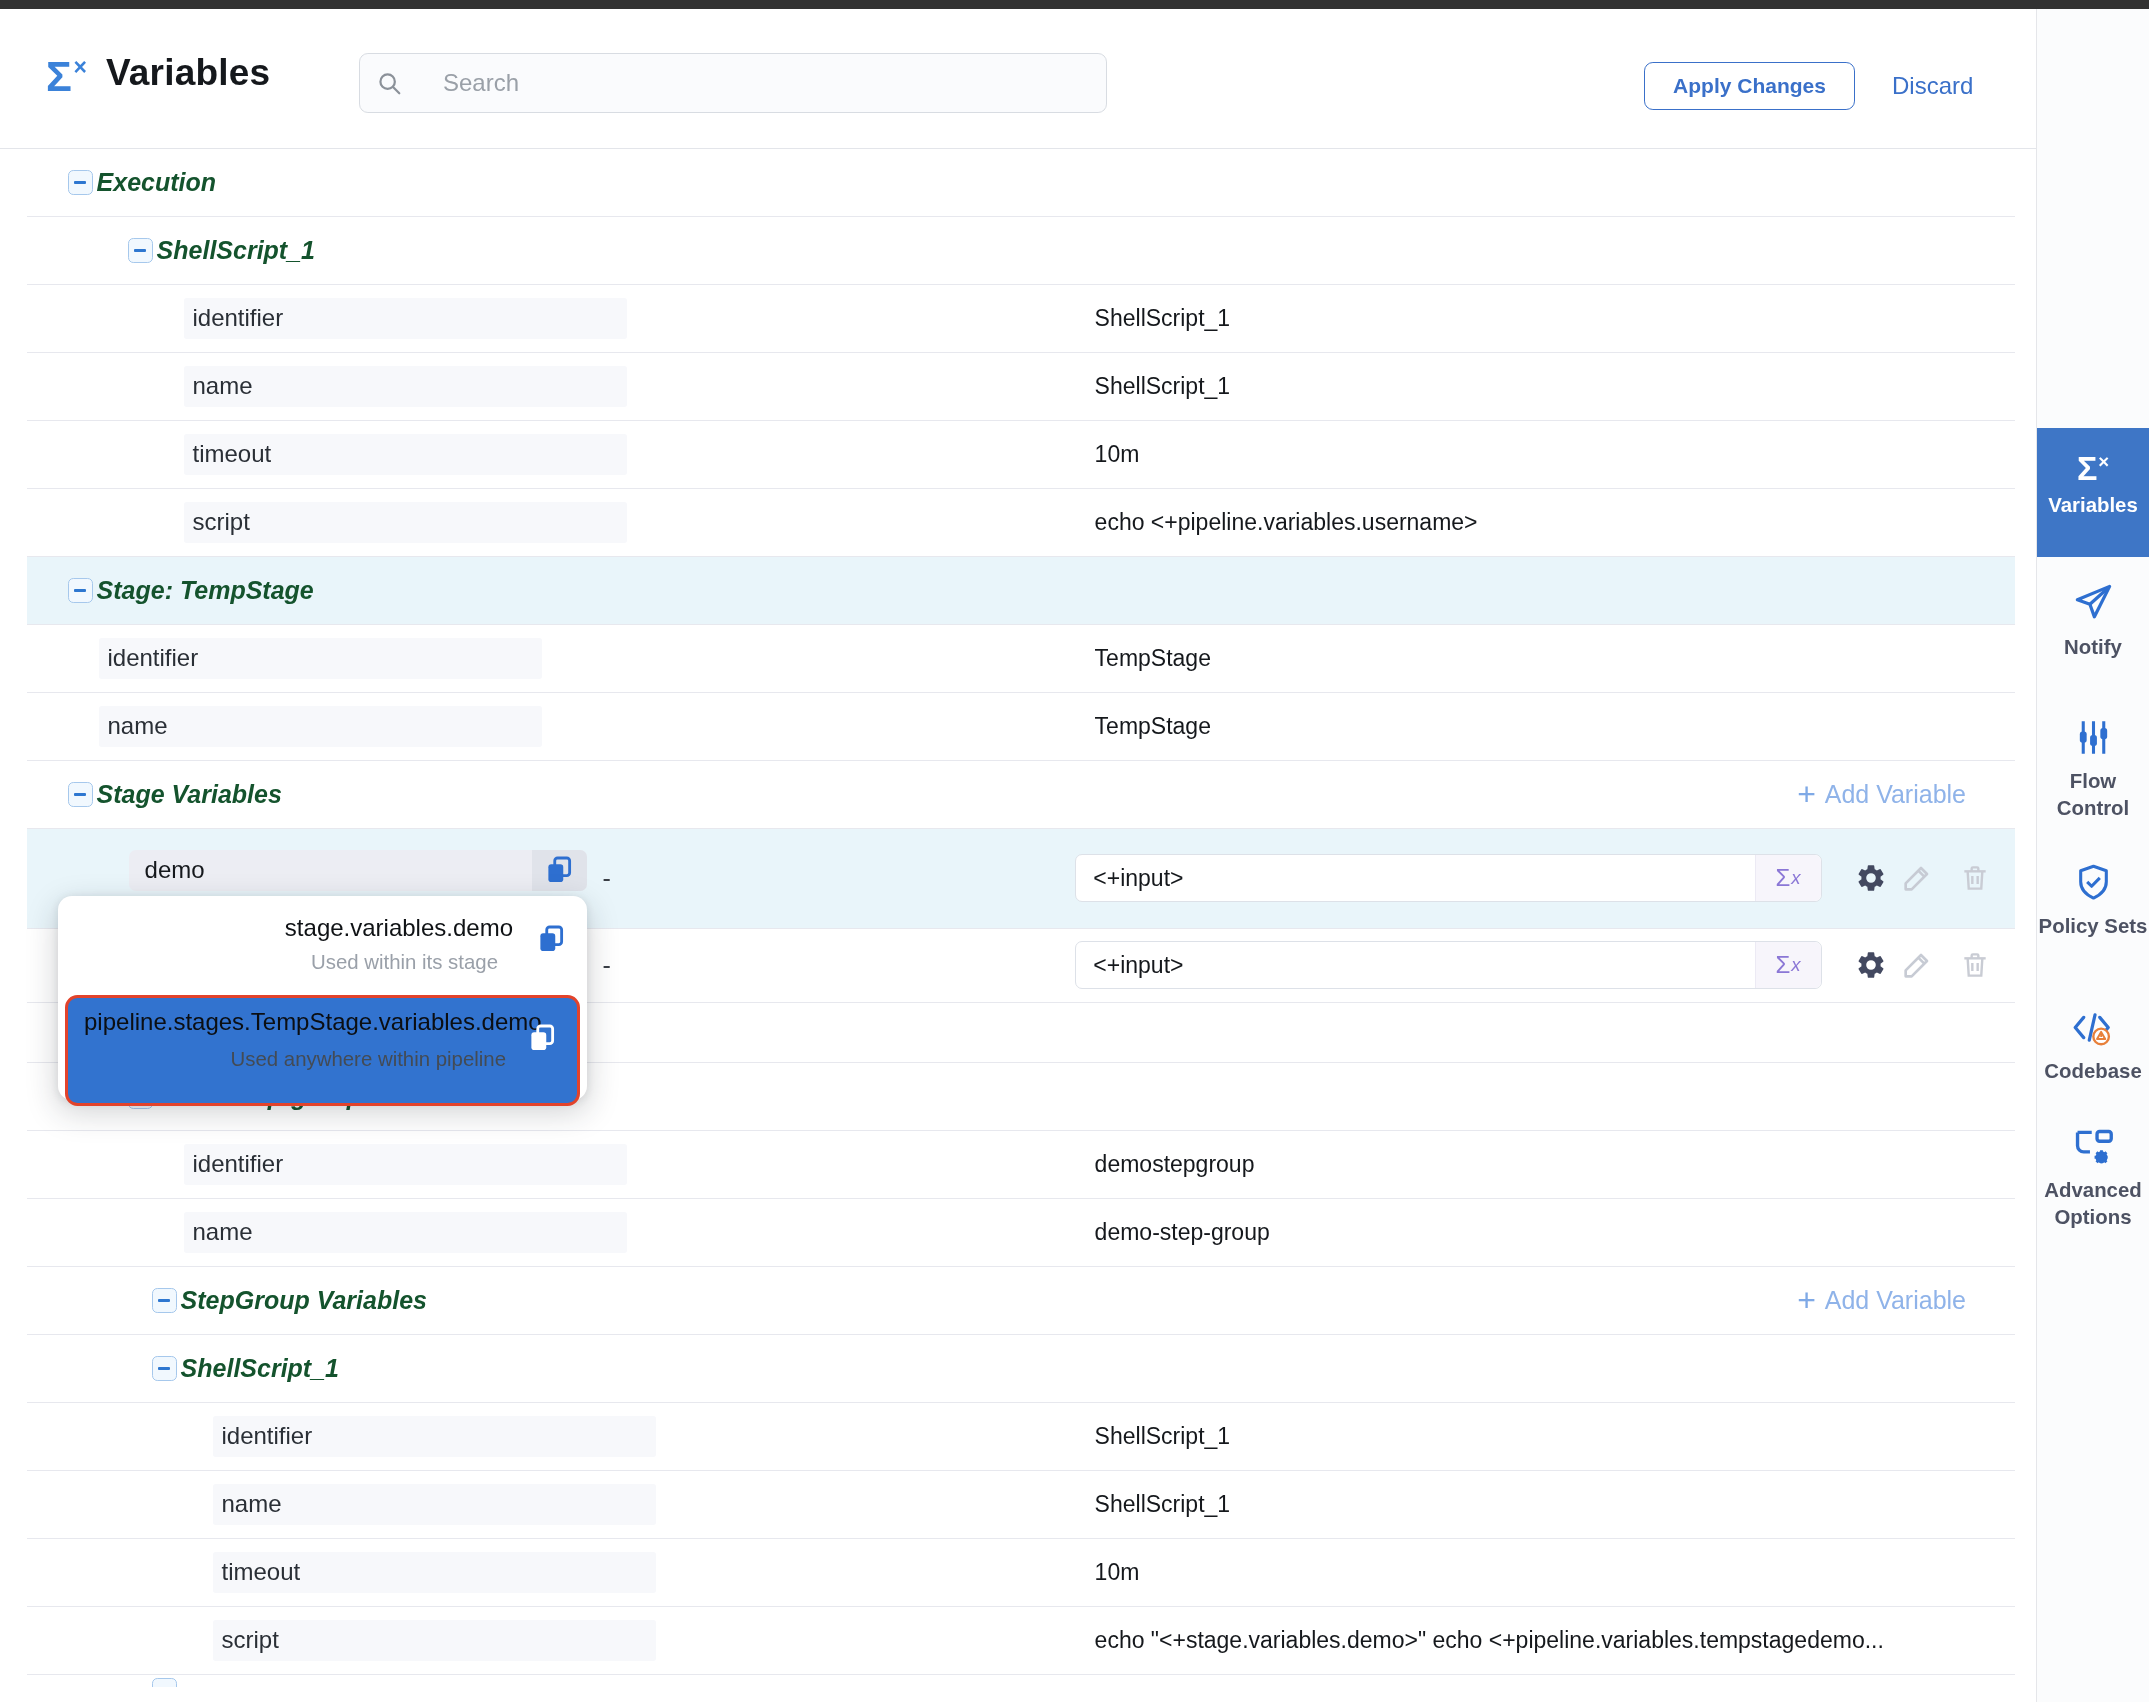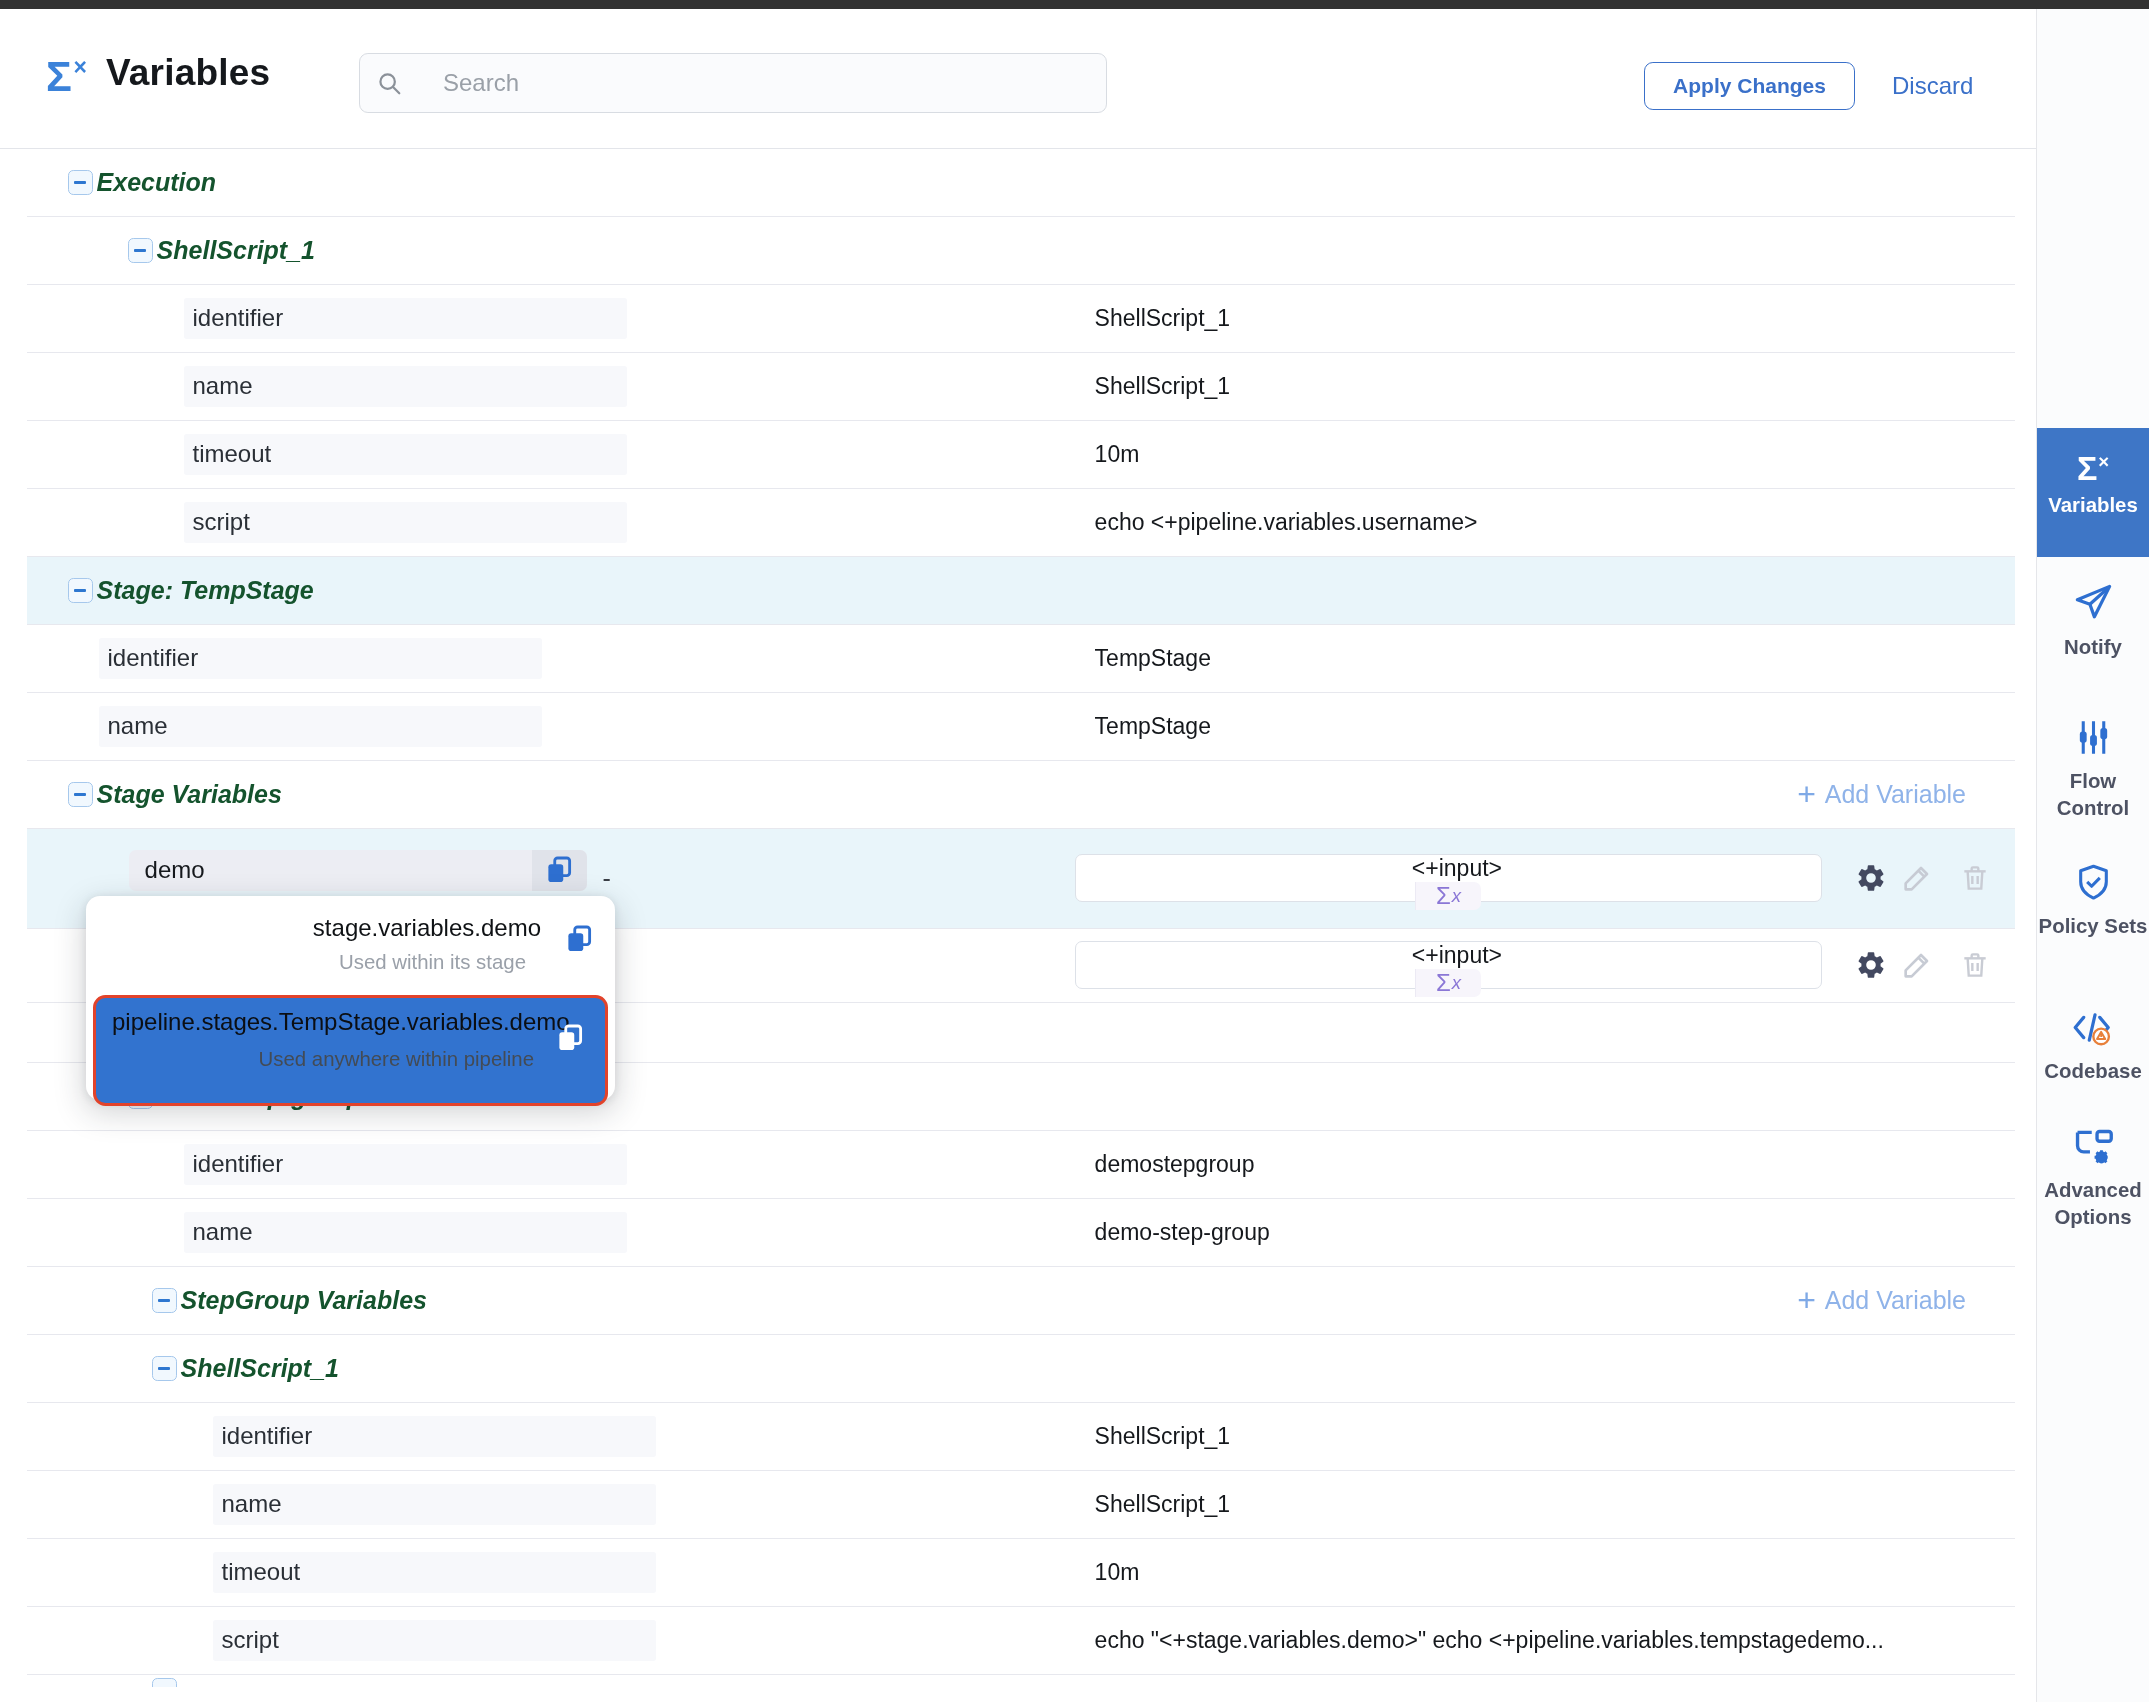--- a/index.html
+++ b/index.html
@@ -50,39 +50,39 @@
   .fvalue { position: absolute; left: 1068px; font-size: 23px; color: #15181c; white-space: nowrap; max-width: 896px; overflow: hidden; }
 
   .name-pill { position: absolute; left: 102px; top: 21px; width: 458px; height: 41px; background: #ecedf3;
     border-radius: 7px; display: flex; align-items: center; cursor: text; }
   .name-pill .ntext { flex: 1; padding-left: 16px; font-size: 24px; color: #15181c; }
   .name-pill .copyseg { width: 55px; height: 100%; background: #e0e3ea; border-radius: 0 7px 7px 0;
     display: flex; align-items: center; justify-content: center; cursor: pointer; }
   .dash { position: absolute; left: 576px; top: 50%; transform: translateY(-50%); font-size: 25px; color: #3a3f46; }
 
   .vinput { position: absolute; left: 1048px; top: 50%; transform: translateY(-50%); width: 747px; height: 48px;
-    background: #fff; border: 0.9px solid #dde1e8; border-radius: 7px; display: flex; align-items: center; flex-direction: column; }
+    background: #fff; border: 0.9px solid #dde1e8; border-radius: 7px; display: flex; align-items: center; }
   .vinput .vtext { flex: 1; padding-left: 17.7px; font-size: 23px; color: #15181c; }
   .sigchip { width: 66px; height: 100%; background: #f7f5fb; border-left: 0.9px solid #eceaf4;
     border-radius: 0 7px 7px 0; display: flex; align-items: center; justify-content: center;
     color: #8b77d6; font-size: 24px; cursor: pointer; }
   .sigchip .x { font-style: italic; font-size: 18.6px; margin-left: 0.9px; }
 
   .actions { position: absolute; left: 1828px; top: 50%; transform: translateY(-50%); display: flex;
     align-items: center; gap: 14px; }
   .actions .aicon { width: 32px; height: 32px; cursor: pointer; }
   .actions .aicon.trash { margin-left: 12.4px; }
 
   .addvar { position: absolute; right: 49px; top: 50%; transform: translateY(-50%); display: flex;
     align-items: center; gap: 8.9px; color: #8fb3e9; font-size: 25px; cursor: pointer; }
   .addvar .plus { font-size: 32px; line-height: 1; font-weight: 500; color: #7fa9e6; }
 
   
   .popup { position: absolute; left: 58px; top: 887px; width: 529px; height: 204px; background: #fff;
-    border-radius: 14px; box-shadow: 0 10.6px 32px rgba(31,37,46,.22), 0 1.8px 8.9px rgba(31,37,46,.10); z-index: 20; margin-left: 28px; }
+    border-radius: 14px; box-shadow: 0 10.6px 32px rgba(31,37,46,.22), 0 1.8px 8.9px rgba(31,37,46,.10); z-index: 20; }
   .p-item1 { position: absolute; top: 0; left: 0; right: 0; height: 98px; cursor: pointer; }
   .p-item1 .ptitle { position: absolute; right: 74px; top: 17.7px; font-size: 24px; color: #0f1215; }
   .p-item1 .pscope { position: absolute; right: 89px; top: 55px; font-size: 20.4px; color: #9aa0a9; }
   .p-item1 .pcopy { position: absolute; right: 19.5px; top: 26.6px; cursor: pointer; }
   .p-item2 { position: absolute; left: 7px; right: 7px; top: 99px; height: 111px; background: #3273cf;
     border: 3.5px solid #e2432b; border-radius: 12.4px; cursor: pointer; text-decoration: underline; }
   .p-item2 .ptitle { position: absolute; left: 16px; top: 10.6px; font-size: 24px; color: #0b0e12; }
   .p-item2 .pscope { position: absolute; right: 71px; top: 50px; font-size: 20.4px; color: #434b55; }
   .p-item2 .pcopy { position: absolute; right: 17.7px; top: 23px; cursor: pointer; }
 

